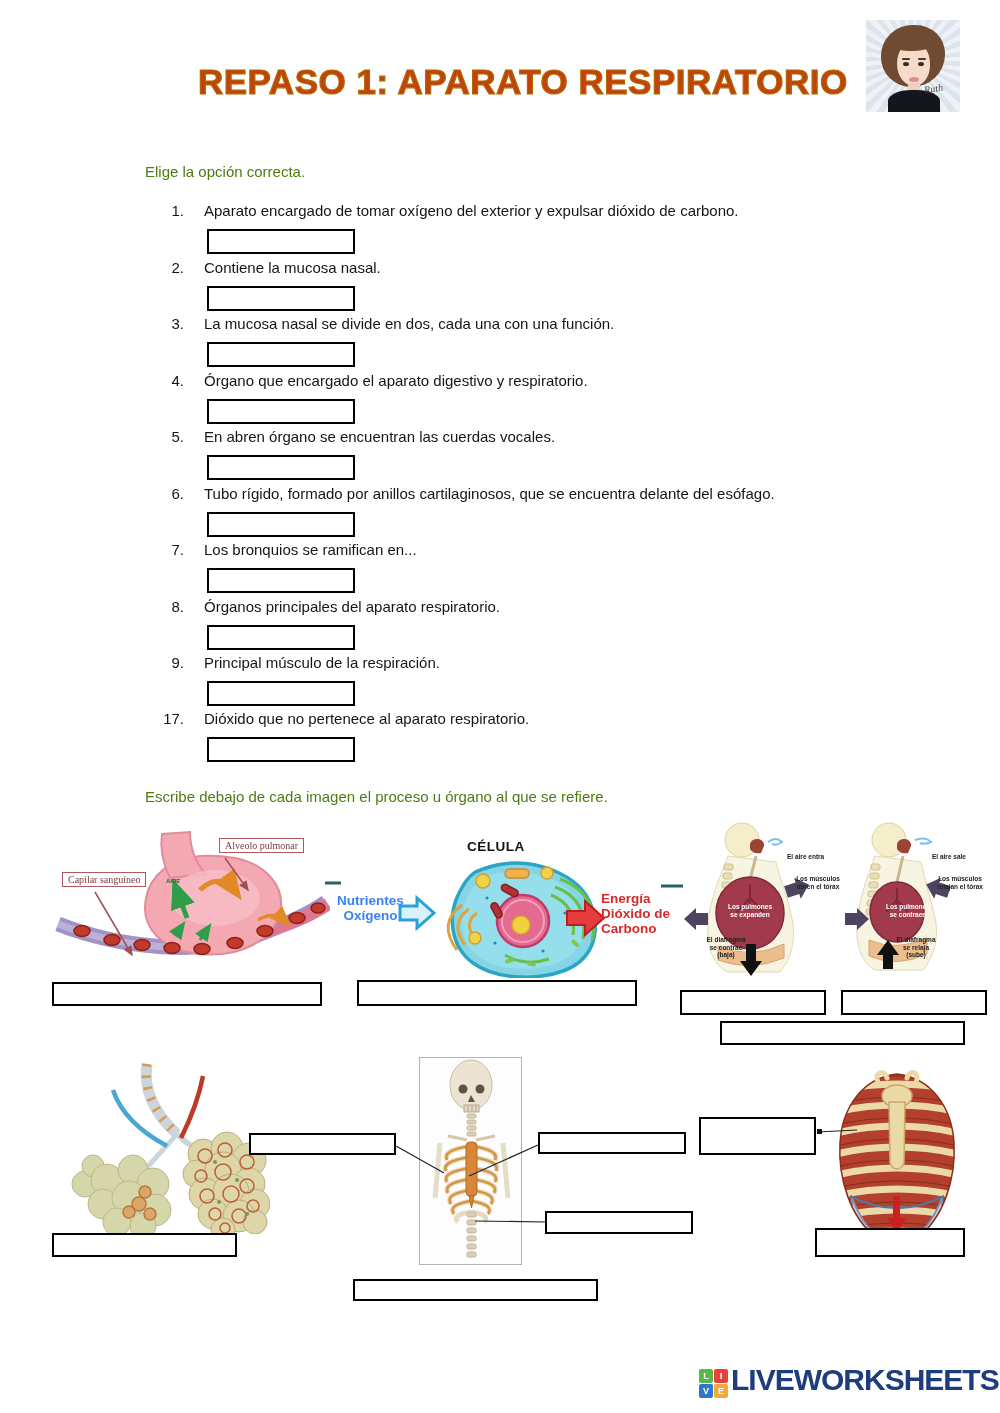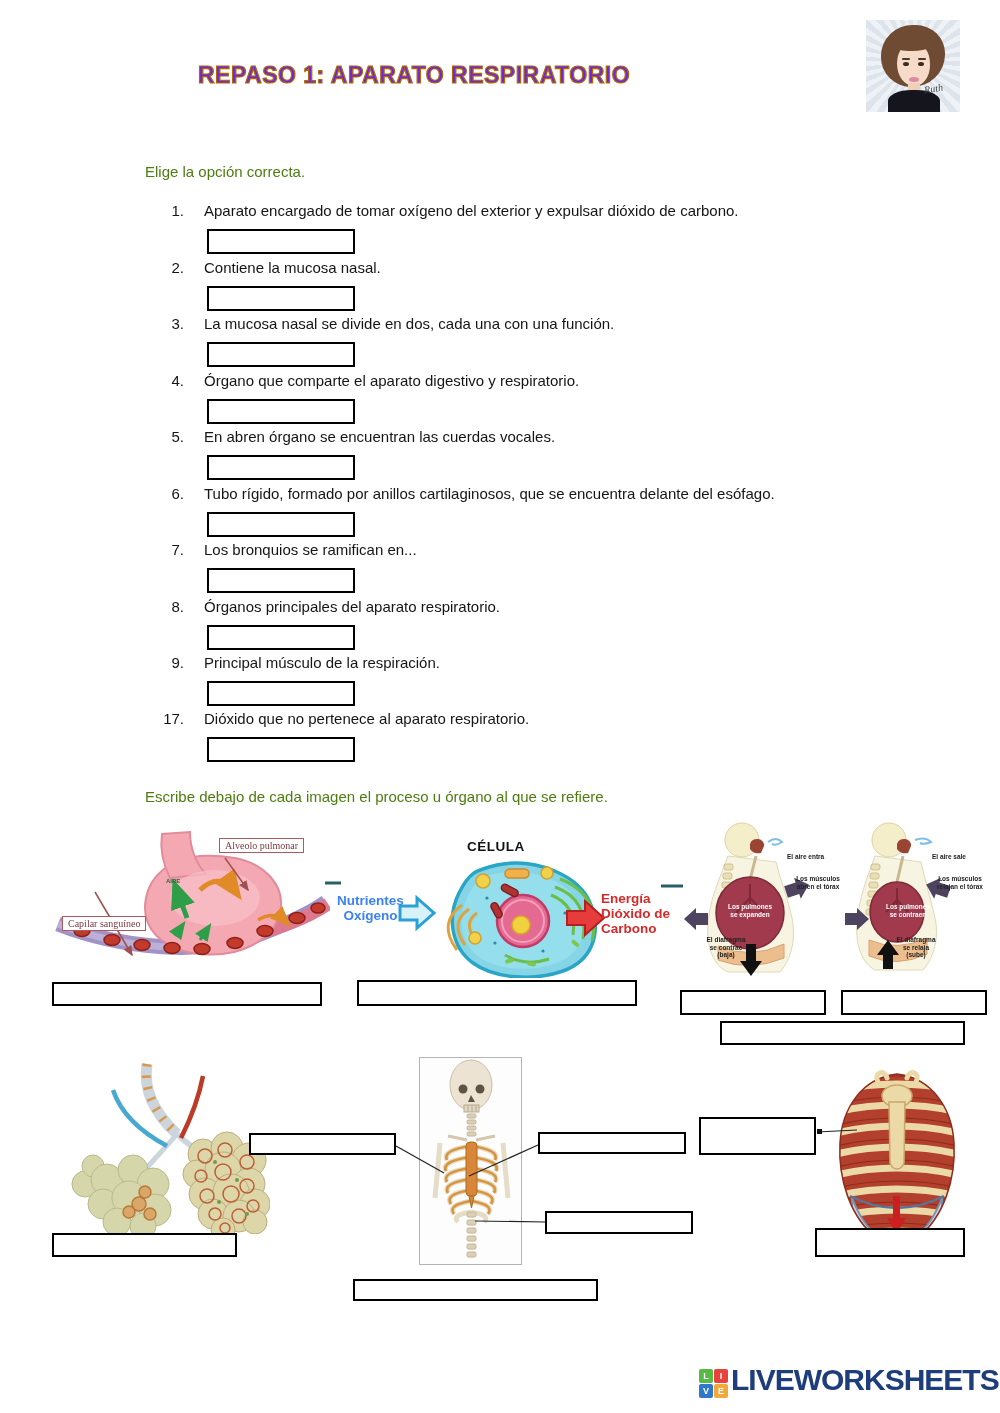--- a/index.html
+++ b/index.html
@@ -1,21 +1,21 @@
 <!DOCTYPE html>
 <html><head>
 <meta charset="utf-8">
 <style>
   html,body{margin:0;padding:0;background:#fff;}
   .page{position:relative;width:1000px;height:1413px;background:#ffffff;
         font-family:"Liberation Sans",sans-serif;color:#1a1a1a;overflow:hidden;}
 
   
-  .title{position:absolute;left:198px;top:62px;font-size:23px;font-weight:bold;
-         color:#6d28d9;-webkit-text-stroke:1.2px #b26a00;letter-spacing:.5px;white-space:nowrap;}
+  .title{position:absolute;left:198px;top:62px;font-size:35px;font-weight:bold;
+         color:#c2410c;-webkit-text-stroke:1.2px #b26a00;letter-spacing:.5px;white-space:nowrap;}
   .avatar{position:absolute;left:866px;top:20px;width:94px;height:92px;overflow:hidden;
           background:repeating-conic-gradient(from 0deg at 50% 45%, #eef2f7 0deg 6deg, #dde4ec 6deg 12deg);}
   .avatar .hair{position:absolute;left:15px;top:5px;width:64px;height:62px;background:#6f4b33;
                 border-radius:52% 48% 55% 50%;}
   .avatar .face{position:absolute;left:31px;top:22px;width:33px;height:44px;background:#f6dcc8;
                 border-radius:50% 50% 48% 52%;}
   .avatar .fringe{position:absolute;left:26px;top:7px;width:46px;height:24px;background:#6f4b33;
                 border-radius:50% 50% 60% 40%;}
   .avatar .eye{position:absolute;width:6px;height:4px;background:#3a2a20;border-radius:50%;}
   .avatar .brow{position:absolute;width:8px;height:2px;background:#4e382a;border-radius:2px;}
@@ -100,21 +100,21 @@
   <div class="q-item" style="top:315px;">
     <div class="q-line">
         <span class="q-num">3.</span>
         <span>La mucosa nasal se divide en dos, cada una con una función.</span>
       </div>
     <input class="q-box" style="">
   </div>
   <div class="q-item" style="top:372px;">
     <div class="q-line">
         <span class="q-num">4.</span>
-        <span>Órgano que comparte el aparato digestivo y respiratorio.</span>
+        <span>Órgano que encargado el aparato digestivo y respiratorio.</span>
       </div>
     <input class="q-box" style="">
   </div>
   <div class="q-item" style="top:428px;">
     <div class="q-line">
         <span class="q-num">5.</span>
         <span>En abren órgano se encuentran las cuerdas vocales.</span>
       </div>
     <input class="q-box" style="">
   </div>
@@ -187,21 +187,21 @@
     </g>
     <line x1="137" y1="90" x2="126" y2="60" stroke="#2f9e48" stroke-width="5" marker-end="url(#mkG)"></line>
     <path d="M150,62 C162,50 176,50 186,64" stroke="#e08a28" stroke-width="5" fill="none" marker-end="url(#mkO)"></path>
     <path d="M208,92 C218,86 228,86 236,94" stroke="#e08a28" stroke-width="3.5" fill="none" marker-end="url(#mkO)"></path>
     <line x1="150" y1="112" x2="158" y2="100" stroke="#2f9e48" stroke-width="3" marker-end="url(#mkG)"></line>
     <line x1="125" y1="108" x2="132" y2="98" stroke="#2f9e48" stroke-width="3" marker-end="url(#mkG)"></line>
     <line x1="175" y1="30" x2="198" y2="62" stroke="#a05050" stroke-width="1.5" marker-end="url(#mkR)"></line>
     <line x1="45" y1="64" x2="82" y2="127" stroke="#a05050" stroke-width="1.5" marker-end="url(#mkR)"></line>
   </svg>
   <div class="label-box" style="left:171px;top:838px;margin-left:48px;">Alveolo pulmonar</div>
-  <div class="label-box" style="left:62px;top:872px;margin-top:44px;">Capilar sanguíneo</div>
+  <div class="label-box" style="left:62px;top:872px;">Capilar sanguíneo</div>
   <div class="tiny aire" style="left:166px;top:878px;">AIRE</div>
 
   <div class="cell-title" style="left:467px;top:839px;">CÉLULA</div>
   <svg class="fig" style="left:355px;top:843px;" width="285" height="135" viewBox="0 0 285 135">
     <path d="M142,22 C180,14 225,32 236,62 C247,92 236,118 208,128 C180,138 140,136 118,120 C96,104 92,74 104,50 C114,30 120,27 142,22 Z" fill="#86d5e6" stroke="#2aa6c4" stroke-width="3.5"></path>
     <path d="M144,30 C176,24 215,38 225,63 C235,88 226,111 202,120 C178,129 143,128 124,114 C105,100 102,76 112,55 C121,37 126,33 144,30 Z" fill="#9ae0ee" opacity="0.75"></path>
     <g stroke="#e0a23a" stroke-width="3" fill="none">
       <path d="M122,70 q-14,10 -2,26"></path>
         <path d="M114,66 q-20,14 -4,36"></path>
         <path d="M107,62 q-25,18 -5,45"></path>

